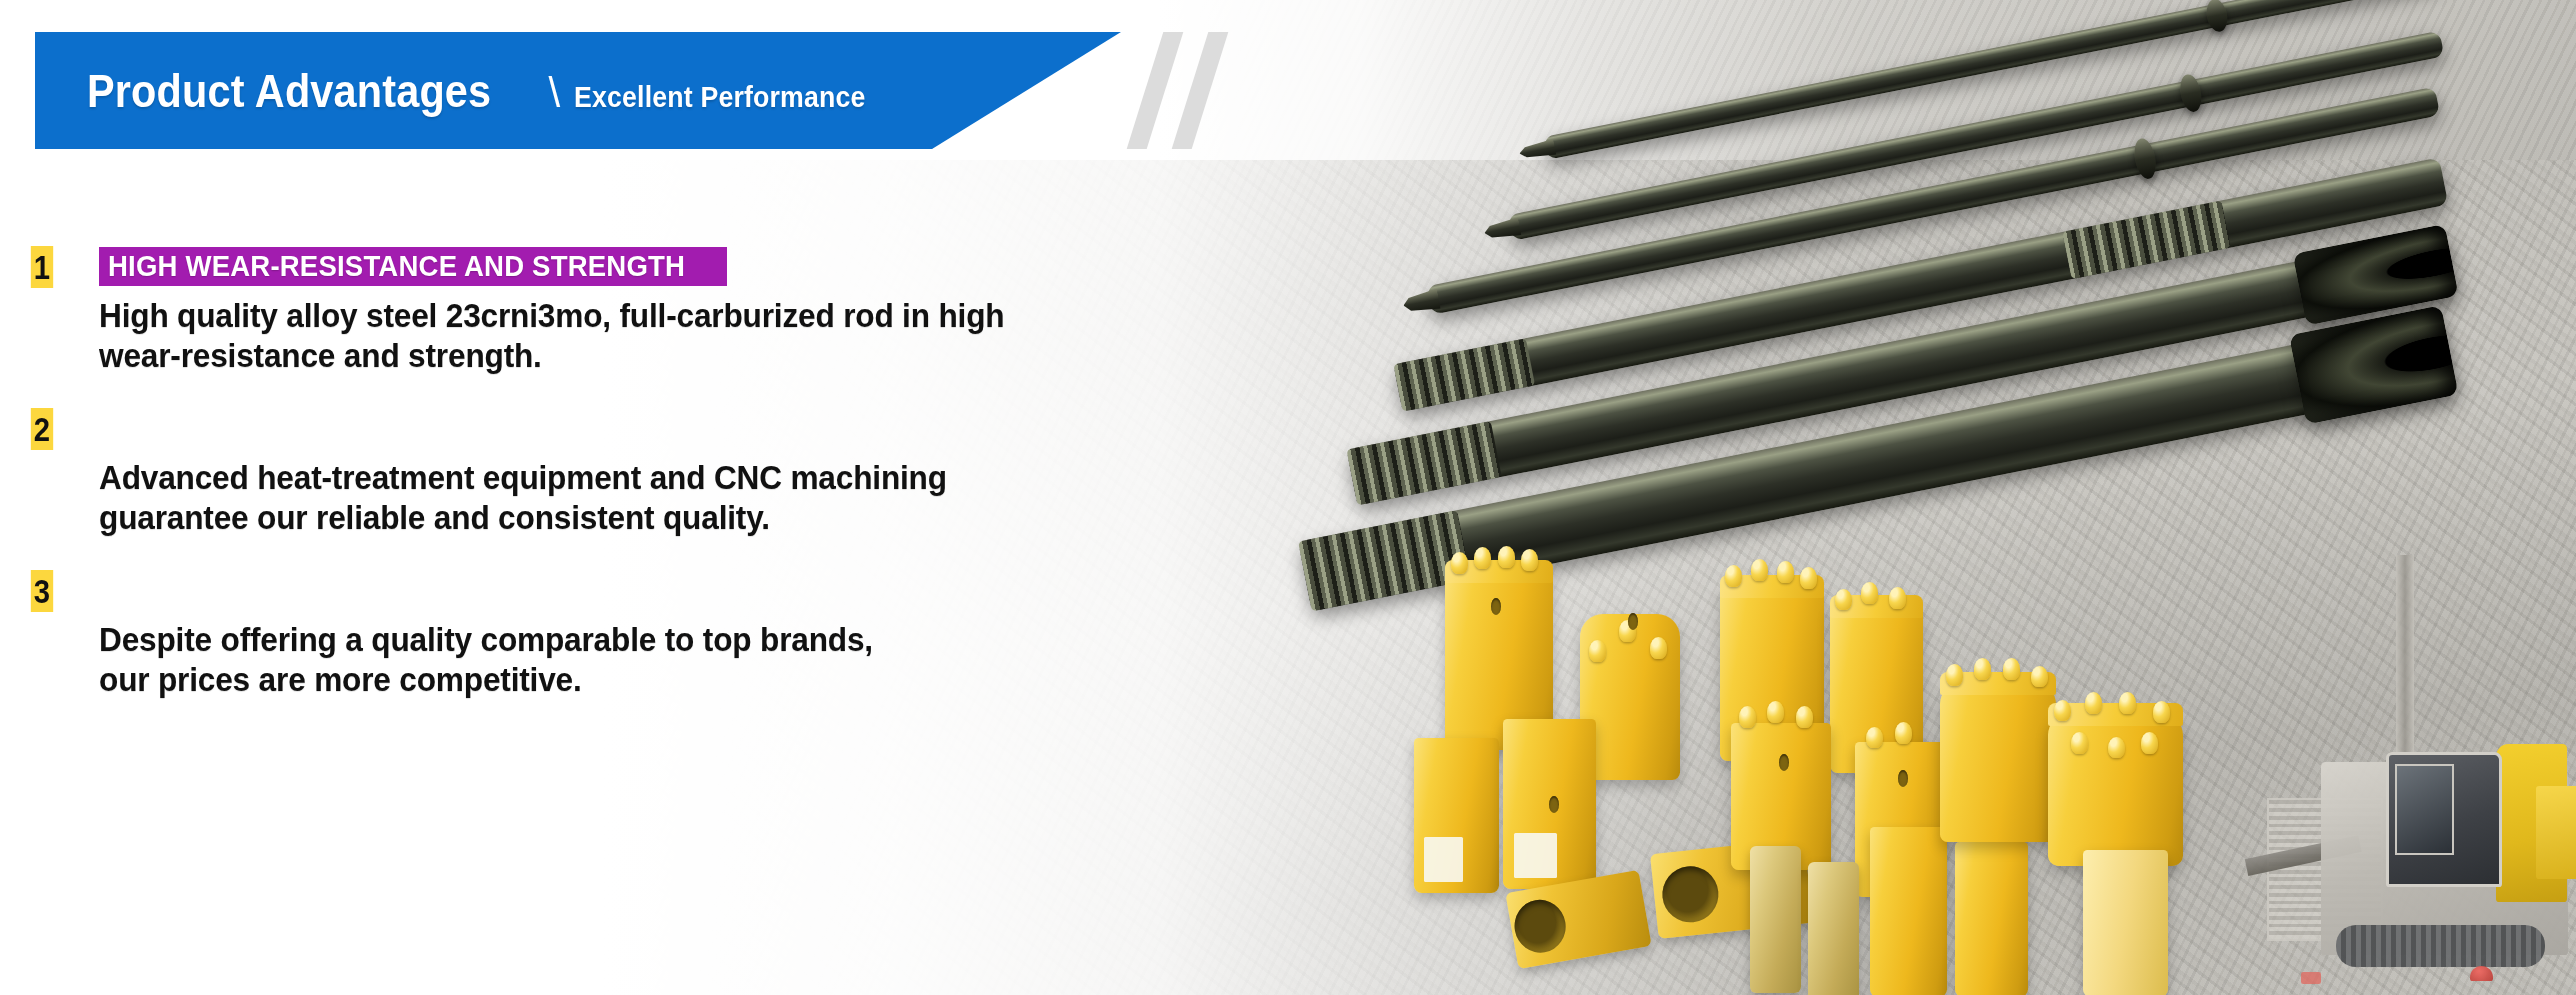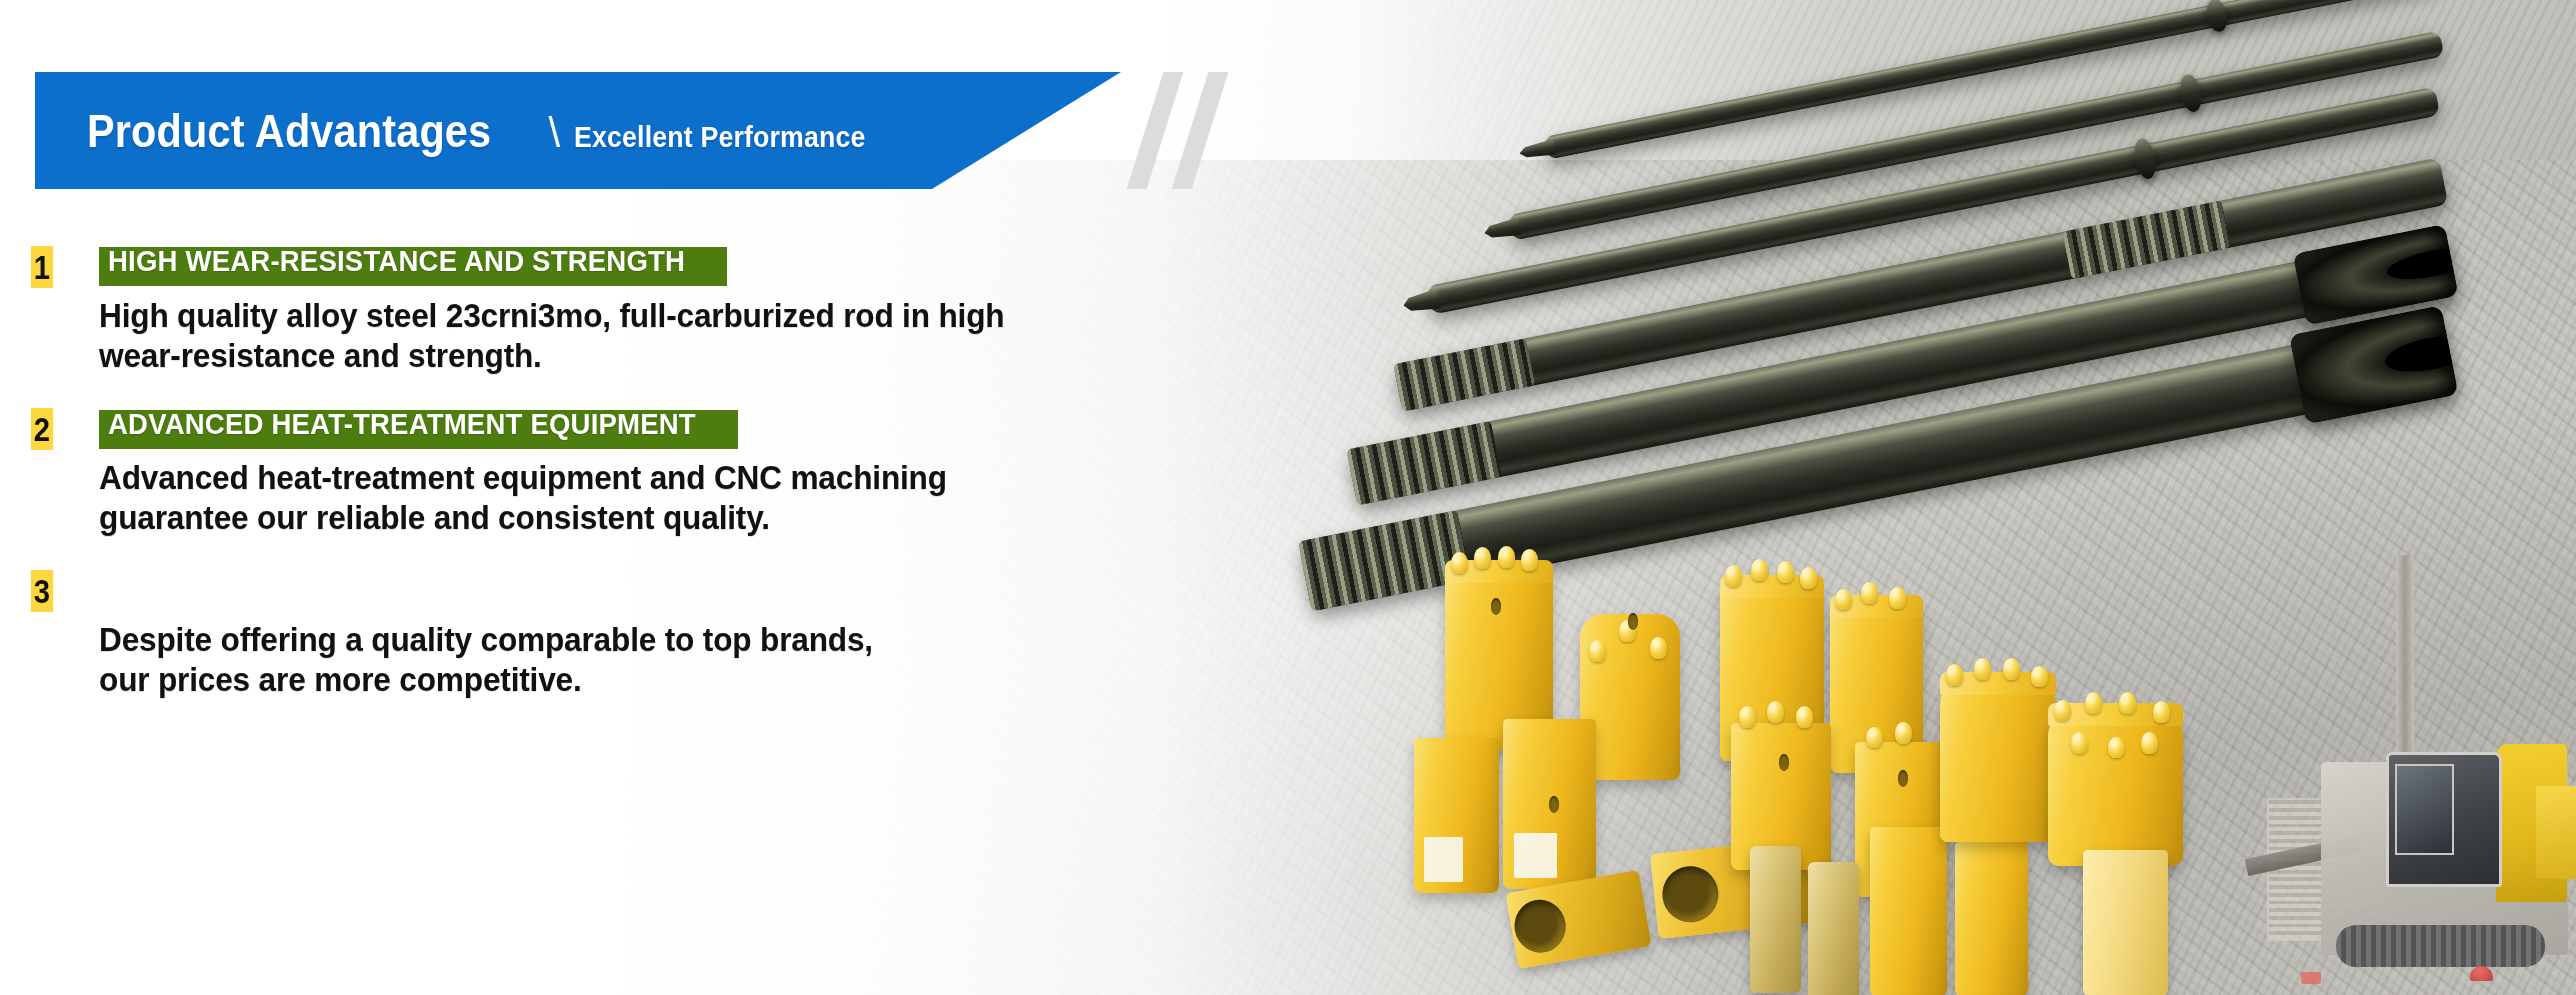--- a/index.html
+++ b/index.html
@@ -223,21 +223,21 @@
     background:linear-gradient(110deg,#fadf6f 0%, #f0c334 30%, #d9a71a 70%, #b98d0e 100%);
     box-shadow:0 5.4px 10.8px rgba(0,0,0,.24);
   }
   .coupling .bore {
     position:absolute; border-radius:50%;
     background:radial-gradient(ellipse at 45% 40%, #5c4a0e 0 48%, #93781a 70%, #c9a52a 100%);
     box-shadow:inset 0 3.1px 6.2px rgba(0,0,0,.6);
   }
 
   
-  .header-wrap { position:absolute; left:0; top:0; width:1313px; height:162px;margin-top:40px; }
+  .header-wrap { position:absolute; left:0; top:0; width:1313px; height:162px; }
   .hdr-bar {
     position:absolute; left:35px; top:32px;
     width:1086px; height:117px;
     background:#0C6FCC;
     clip-path:polygon(0 0, 100% 0, 82.6% 100%, 0 100%);
     display:flex; align-items:center;
   }
   .hdr-inner { display:flex; align-items:baseline; padding-left:52px; }
   .hdr-main {
     color:#ffffff; font-size:46px; font-weight:700;
@@ -278,22 +278,22 @@
     background:#FCD73E;
     color:#111111;
     font-size:34px; font-weight:700; line-height:42px;
     text-align:center;
     font-family:"Liberation Sans", sans-serif;
     transform:scaleX(.86); transform-origin:center;
   }
   .title-bar {
     position:absolute; left:99px; top:0;
     height:39px;
-    background:#4d7c0f;
-    display:flex; 
+    background:#a21caf;
+    display:flex; align-items:center;
     padding:0 10.8px 0 9.3px;
   }
   .title-bar .t {
     color:#ffffff; font-size:29px; font-weight:700;
     letter-spacing:0.2px; line-height:1; white-space:nowrap;
     transform:scaleX(.95); transform-origin:left center;
     text-shadow:0 0.8px 1.5px rgba(0,0,0,.2);
   }
   .feat-body {
     margin:8.5px 0 0 99px;
@@ -478,23 +478,20 @@
       </div>
       <div class="feat-body">
         <span>High quality alloy steel 23crni3mo, full-carburized rod in high</span>
         <span>wear-resistance and strength.</span>
       </div>
     </div>
 
     <div class="feature f2">
       <div class="feat-head">
         <div class="num-badge">2</div>
-        <div class="title-bar">
-          <span class="t">ADVANCED HEAT-TREATMENT EQUIPMENT</span>
-        </div>
       </div>
       <div class="feat-body">
         <span>Advanced heat-treatment equipment and CNC machining</span>
         <span>guarantee our reliable and consistent quality.</span>
       </div>
     </div>
 
     <div class="feature f3">
       <div class="feat-head">
         <div class="num-badge">3</div>

